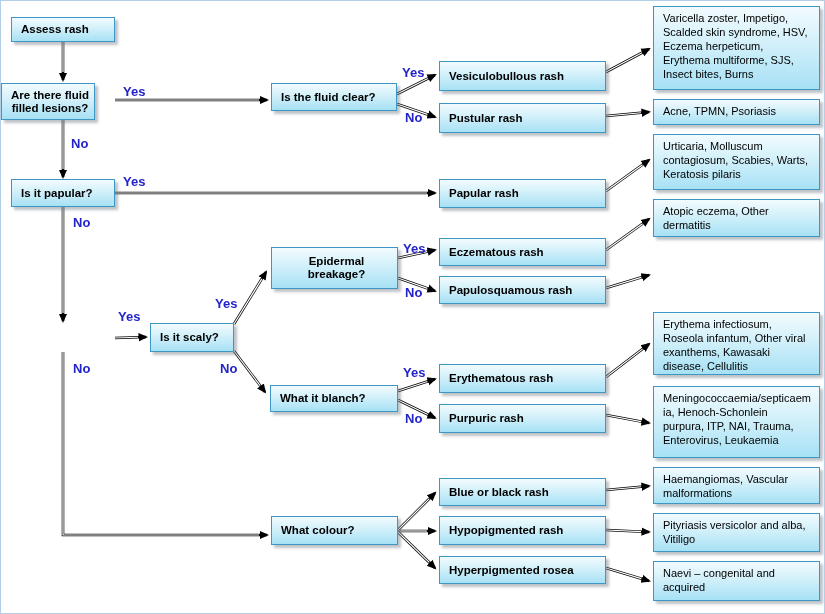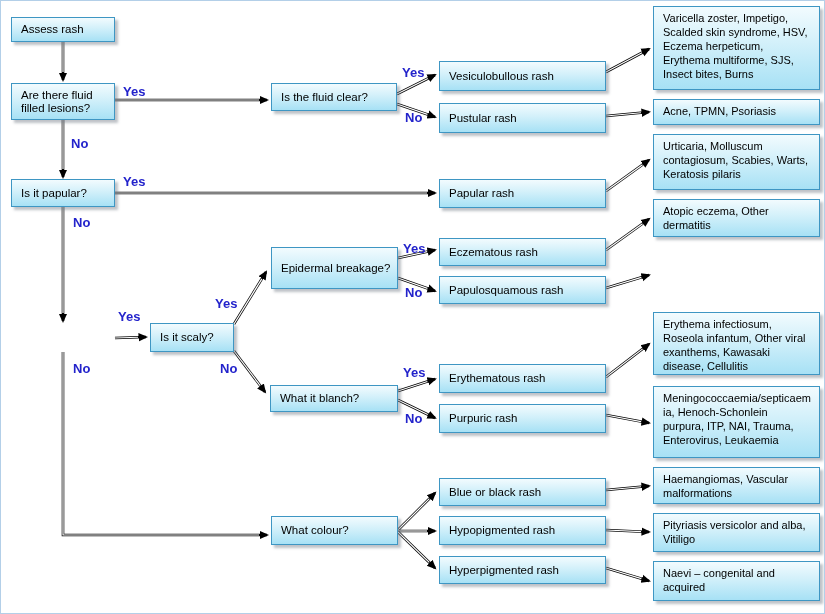--- a/index.html
+++ b/index.html
@@ -15,22 +15,23 @@
   #connectors{position:absolute;left:0;top:0;width:825px;height:614px;z-index:1;}
   .box{
     position:absolute;z-index:2;box-sizing:border-box;
     border:1.5px solid #3e96c3;
     background:linear-gradient(to bottom,#f2fbfe 0%,#d2f0fa 45%,#a7e1f5 100%);
     box-shadow:2.5px 2.5px 2.5px rgba(110,120,130,0.45);
     color:#000;
   }
   .qbox{
     display:flex;align-items:center;
-    font-size:11.5px;font-weight:400;line-height:13px;
+    font-size:11.5px;font-weight:700;line-height:13px;
     padding:2px 5px 2px 9px;
+    text-align:center;
   }
   .listbox{
     font-size:11px;font-weight:400;line-height:14px;
     padding:4px 8px 2px 9px;
     overflow-wrap:break-word;word-wrap:break-word;
   }
   .branch{
     position:absolute;z-index:3;
     font-size:13px;font-weight:700;color:#2323cb;
     white-space:nowrap;
@@ -104,21 +105,21 @@
       <path d="M605 529 L648 531" class="c-outer" marker-end="url(#ah)"></path>
       <path d="M605 529 L640.0086393113754 530.6283088051803" class="c-inner"></path>
       <path d="M605 567 L648 580" class="c-outer" marker-end="url(#ah)"></path>
       <path d="M605 567 L640.3423085816112 577.6848839897895" class="c-inner"></path>
     </svg>
 
   <div class="box qbox" style="left:10px;top:16px;width:104px;height:25px">
     <span>Assess rash</span>
     </div>
 
-  <div class="box qbox" style="left:10px;top:82px;width:104px;height:37px">
+  <div class="box qbox" style="left:0;top:82px;width:94px;height:37px">
     <span>Are there fluid filled lesions?</span>
     </div>
 
   <div class="box qbox" style="left:10px;top:178px;width:104px;height:28px">
     <span>Is it papular?</span>
     </div>
 
 
   <div class="box qbox" style="left:149px;top:322px;width:84px;height:29px">
     <span>Is it scaly?</span>
@@ -170,21 +171,21 @@
 
   <div class="box qbox" style="left:438px;top:477px;width:167px;height:28px">
     <span>Blue or black rash</span>
     </div>
 
   <div class="box qbox" style="left:438px;top:515px;width:167px;height:29px">
     <span>Hypopigmented rash</span>
     </div>
 
   <div class="box qbox" style="left:438px;top:555px;width:167px;height:28px">
-    <span>Hyperpigmented rash</span>
+    <span>Hyperpigmented rosea</span>
     </div>
 
   <div class="box listbox" style="left:652px;top:5px;width:167px;height:84px">Varicella zoster, Impetigo, Scalded skin syndrome, HSV, Eczema herpeticum, Erythema multiforme, SJS, Insect bites, Burns</div>
 
   <div class="box listbox" style="left:652px;top:98px;width:167px;height:26px">Acne, TPMN, Psoriasis</div>
 
   <div class="box listbox" style="left:652px;top:133px;width:167px;height:56px">Urticaria, Molluscum contagiosum, Scabies, Warts, Keratosis pilaris</div>
 
   <div class="box listbox" style="left:652px;top:198px;width:167px;height:38px">Atopic eczema, Other dermatitis</div>
 

